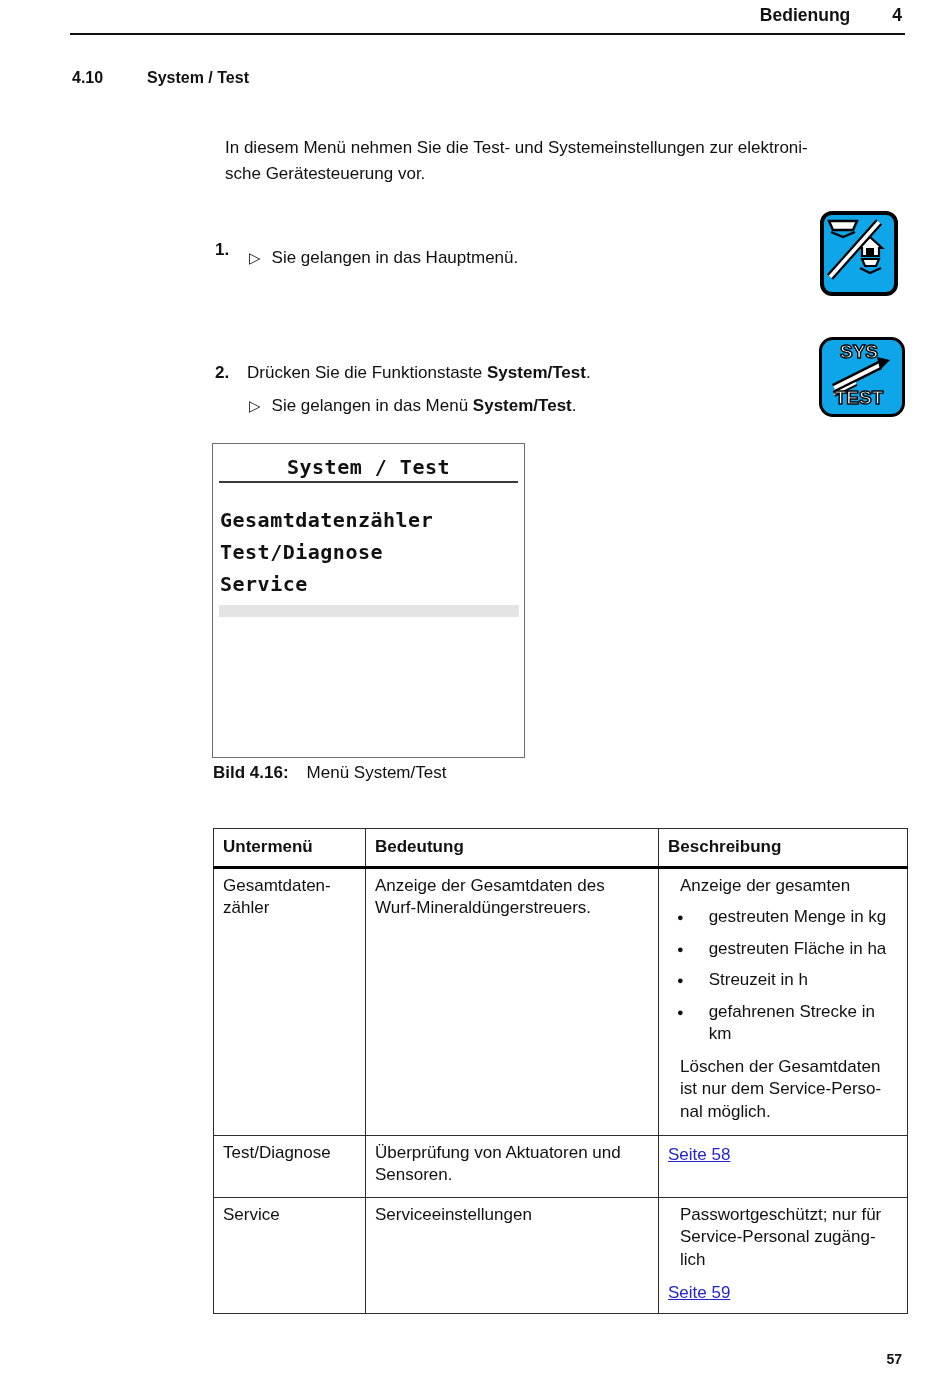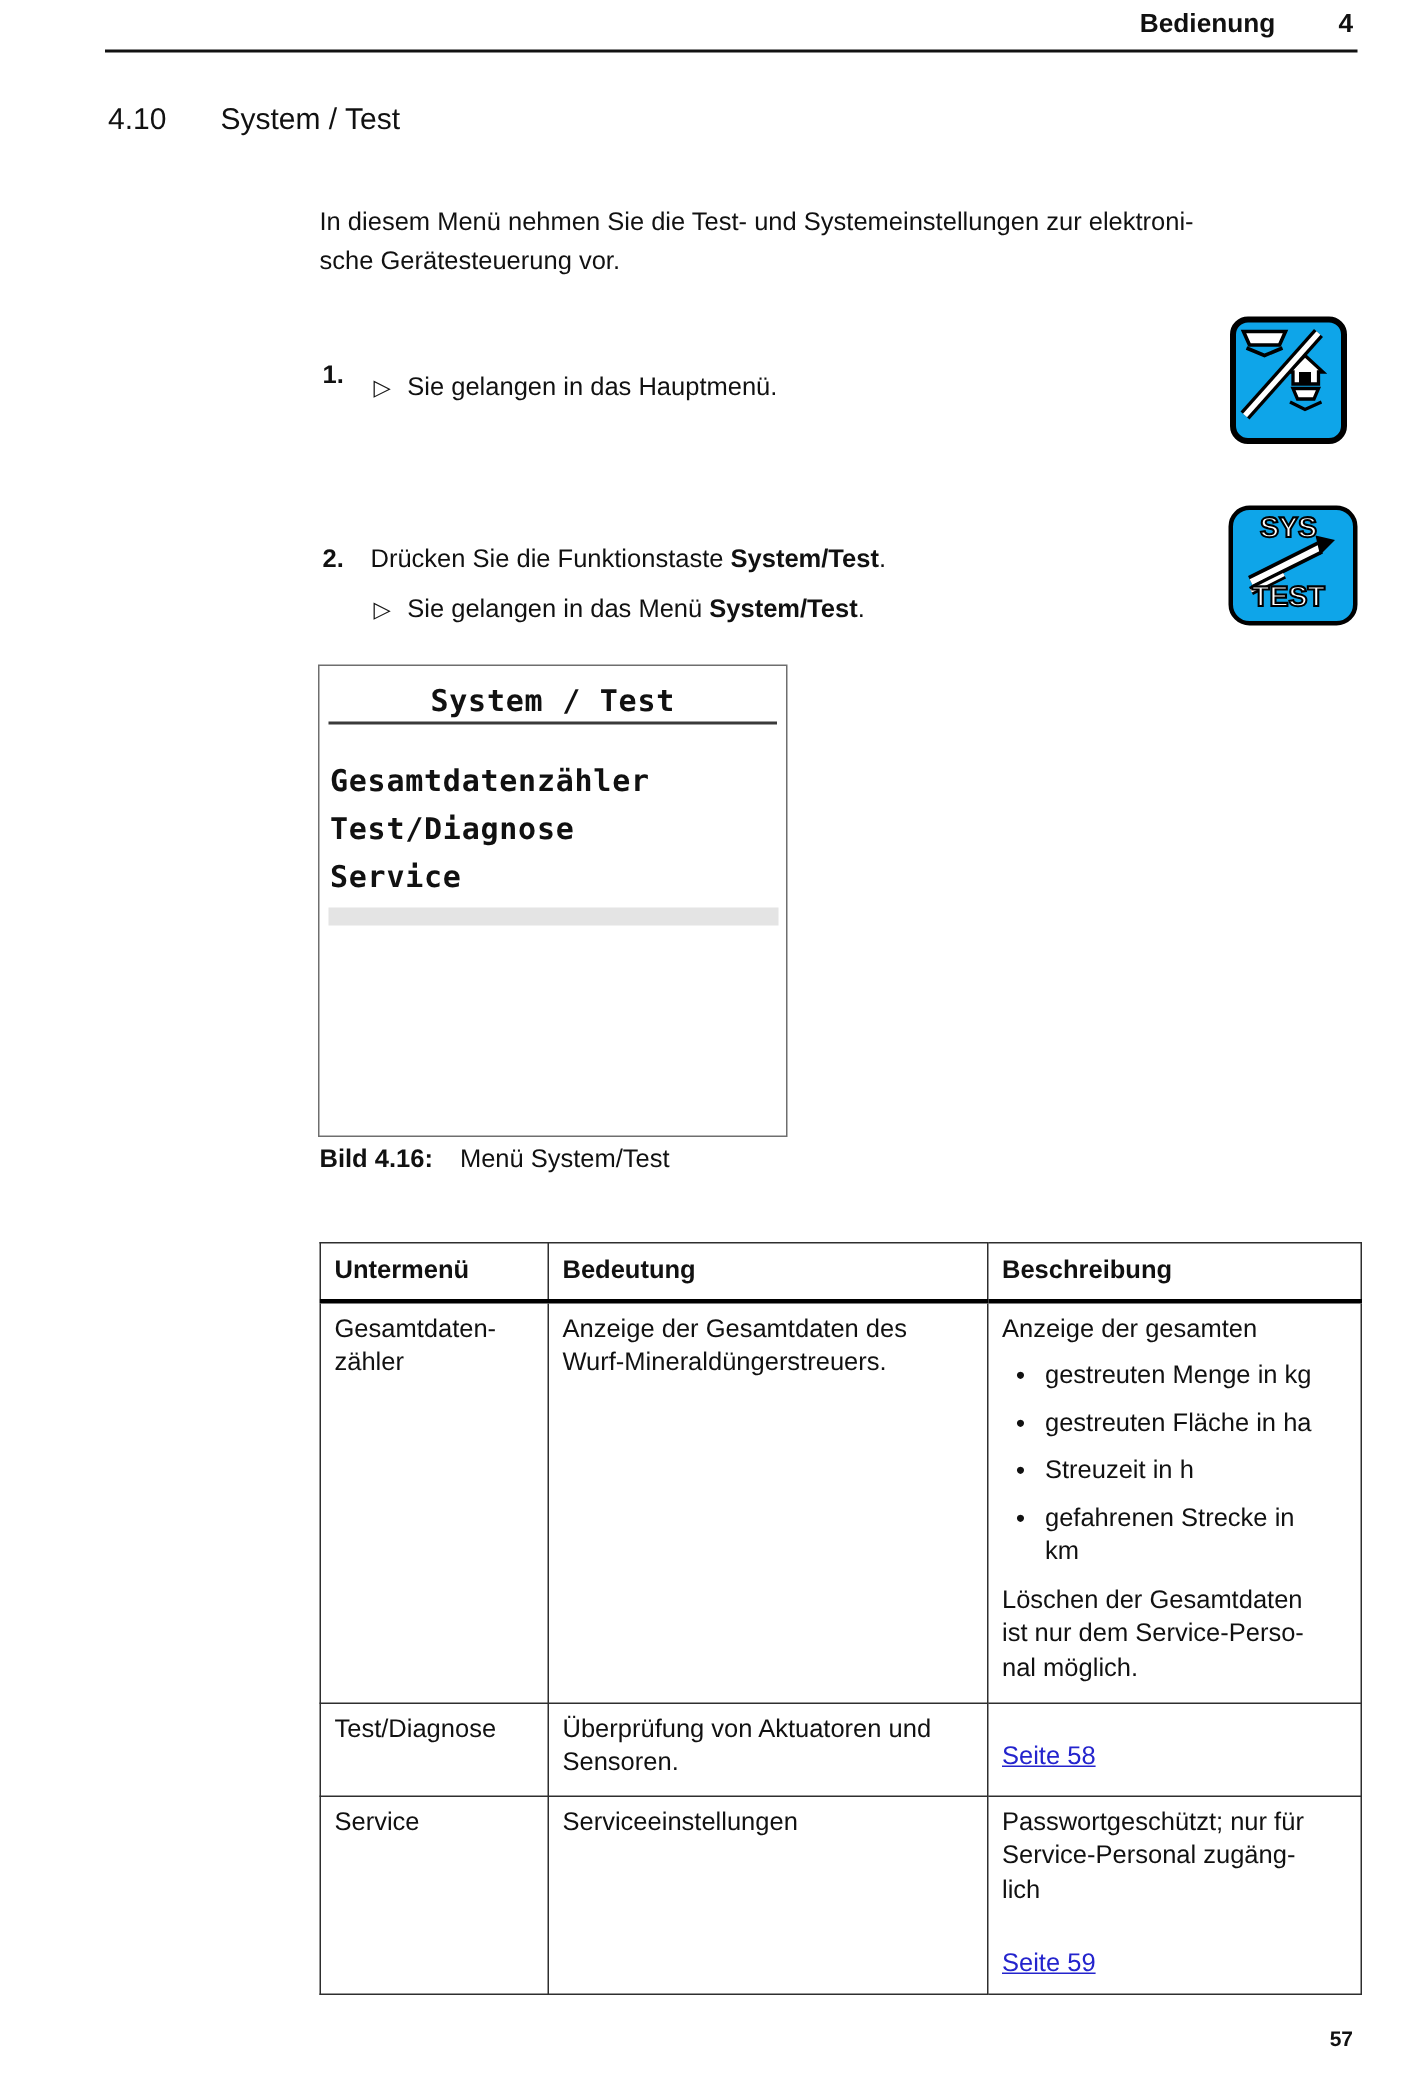--- a/index.html
+++ b/index.html
@@ -1,26 +1,26 @@
 <!DOCTYPE html>
 <html><head>
 <meta charset="utf-8">
 <style>
   html,body{margin:0;padding:0;background:#fff;}
   .page{position:relative;width:950px;height:1388px;background:#ffffff;
         font-family:"Liberation Sans",sans-serif;color:#111;overflow:hidden;}
-  .ml{white-space:pre-line;}
+  .ml{white-space:pre-line;margin-left:12px;}
 
   
   .hdr{position:absolute;top:5px;right:48px;display:flex;gap:42px;
        font-weight:bold;font-size:17.5px;}
   .hdr-rule{position:absolute;top:33px;left:70px;width:835px;height:2px;background:#111;}
 
   
-  .section{position:absolute;top:69px;left:72px;font-weight:normal;font-size:20px;}
+  .section{position:absolute;top:69px;left:72px;font-weight:bold;font-size:16px;}
   .section .sec-title{position:absolute;left:75px;top:0;white-space:nowrap;}
 
   
   .intro{position:absolute;left:213px;top:118px;width:690px;
          font-size:17px;line-height:25.5px;}
 
   
   .step{position:absolute;left:215px;width:600px;font-size:17px;line-height:25px;}
   .step .stepnum{position:absolute;left:0;top:0;font-weight:bold;}
   .step .stepline{margin:0 0 0 32px;}
@@ -53,21 +53,21 @@
 
   
   table.sub{position:absolute;left:213px;top:828px;width:694px;
             border-collapse:collapse;table-layout:fixed;font-size:17px;}
   table.sub th,table.sub td{border:1.5px solid #2e2e2e;vertical-align:top;
             text-align:left;padding:6px 9px 8px 9px;line-height:22.5px;}
   table.sub th{font-weight:bold;border-bottom:3.5px solid #000;padding-top:7px;padding-bottom:7px;}
   .bullet{display:flex;gap:13px;margin:9px 0 0 9px;}
   .dot{font-size:11px;line-height:22.5px;}
   .outro{margin-top:10px;}
-  a.plink{color:#2424cd;text-decoration:underline;cursor:pointer;display:inline-block;margin-top:18px;text-align:center;}
+  a.plink{color:#2424cd;text-decoration:underline;cursor:pointer;display:inline-block;margin-top:2px;text-align:center;}
   .linkblock{margin-top:9px;}
 
   
   .pagenum{position:absolute;right:48px;top:1351px;font-weight:bold;font-size:14px;}
 </style>
 </head>
 <body>
 
 <div class="page">
 

